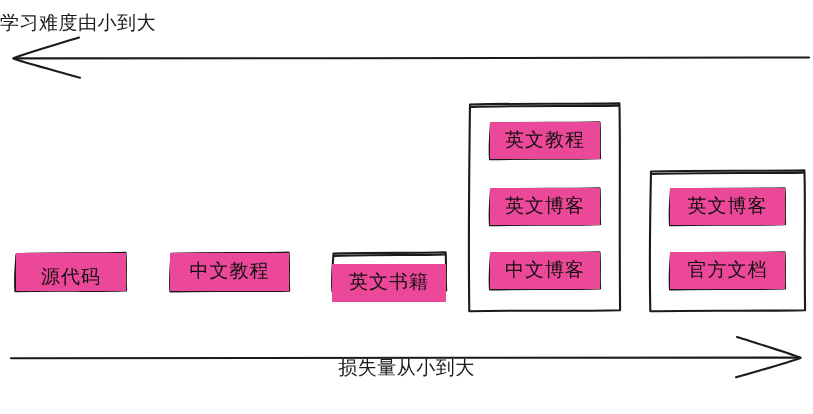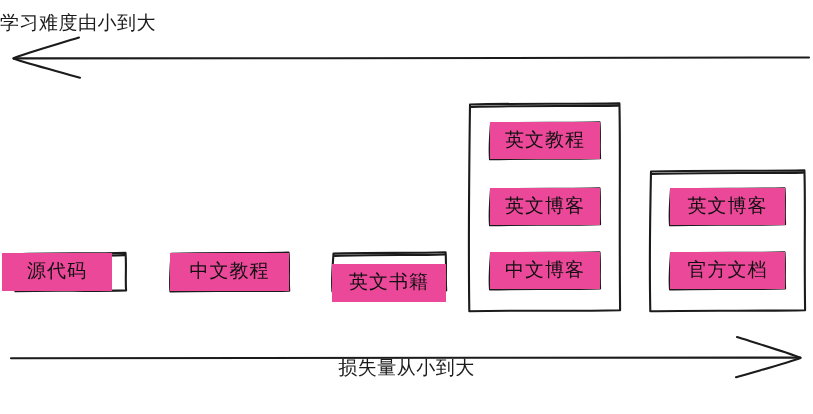--- a/index.html
+++ b/index.html
@@ -139,21 +139,21 @@
       <path d="M671 253.6 C 705 252.3, 745 253.4, 784.5 252.4 C 785.5 264.2, 784.3 276.7, 785.1 288.5 C 745 289.6, 704 288.4, 670 289.5 C 669 277.2, 670.2 265.2, 671 253.6 Z"></path>
       <path d="M672.2 255.9 C 708 254.3, 751 255.5, 783.6 254.5"></path>
     </g>
   </g>
 </svg>
 
 <div class="axis-caption" id="caption-top">学习难度由小到大</div>
 
 <div class="axis-caption" id="caption-bottom">损失量从小到大</div>
 
-<div class="node" style="left:2px; top:253px; width:110px; height:38px;">
+<div class="node" style="left:16px; top:253px; width:110px; height:38px;align-items:flex-end;">
   <span class="node-label">源代码</span>
 </div>
 
 <div class="node" style="left:170px; top:253px; width:119px; height:38px;">
   <span class="node-label">中文教程</span>
 </div>
 
 <div class="node" style="left:332px; top:264px; width:114px; height:38px;">
   <span class="node-label">英文书籍</span>
 </div>

